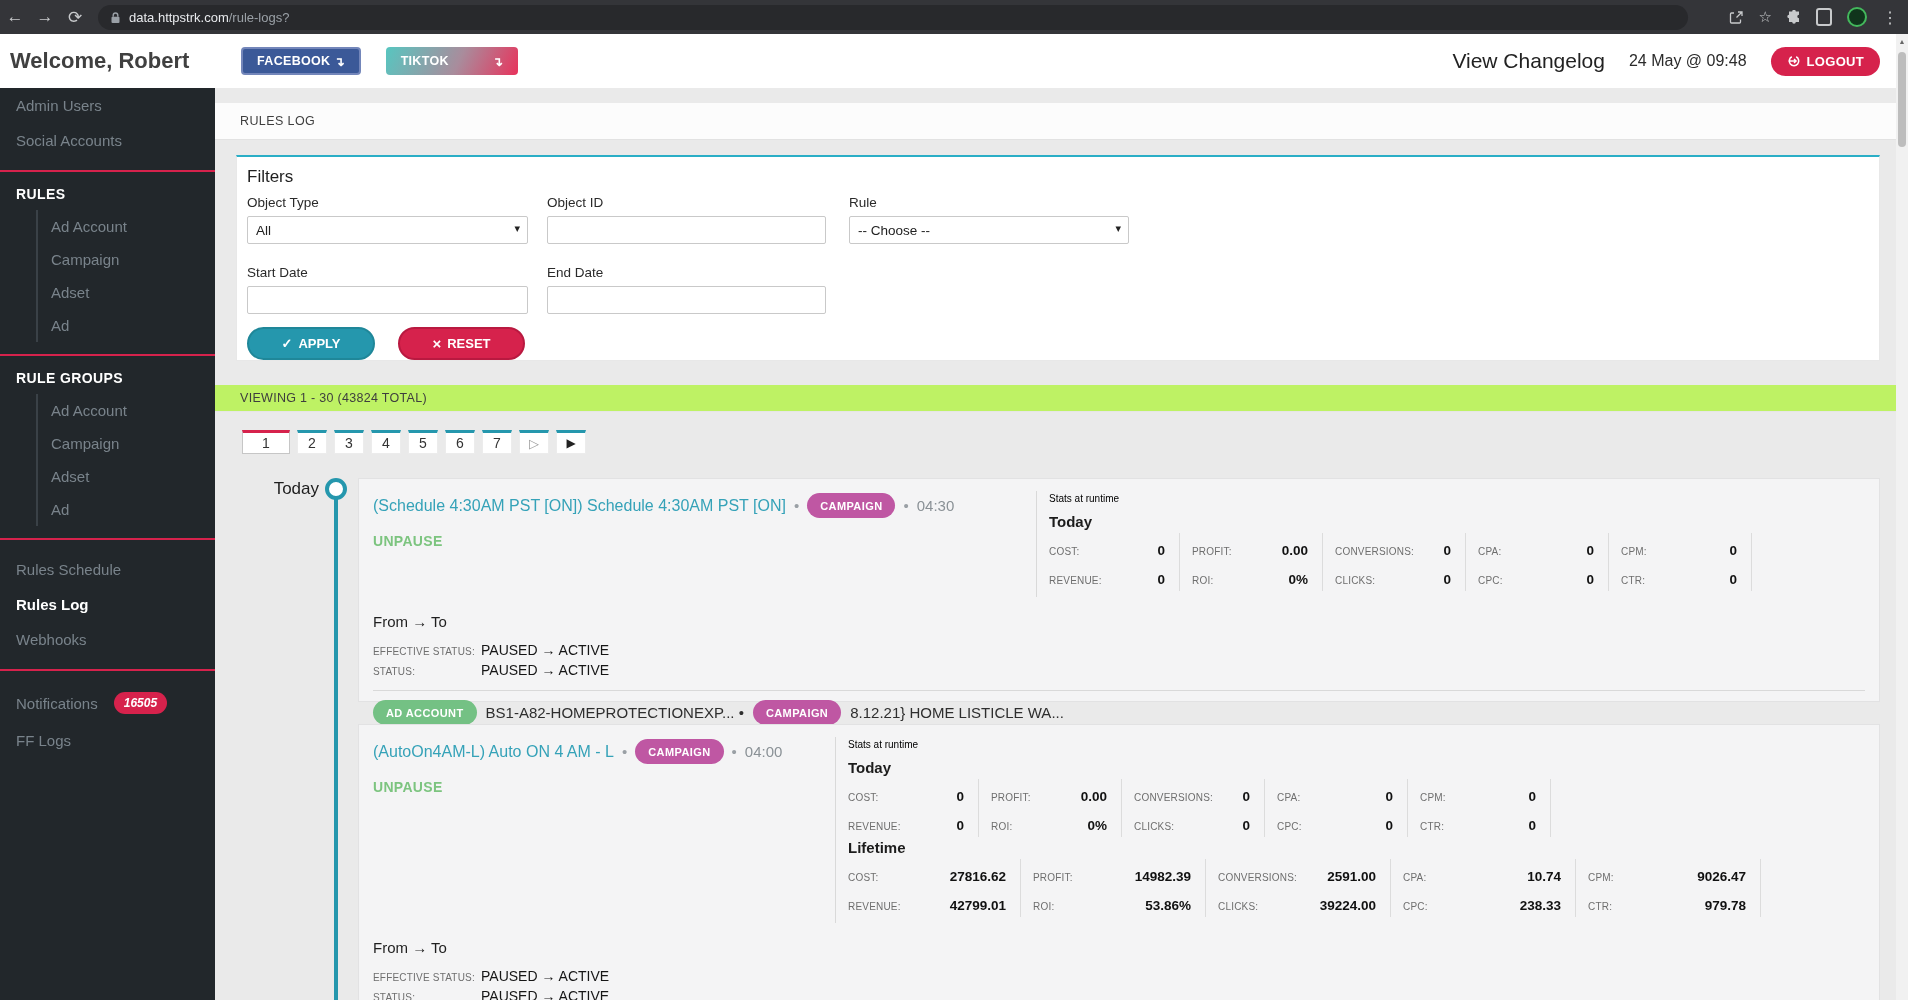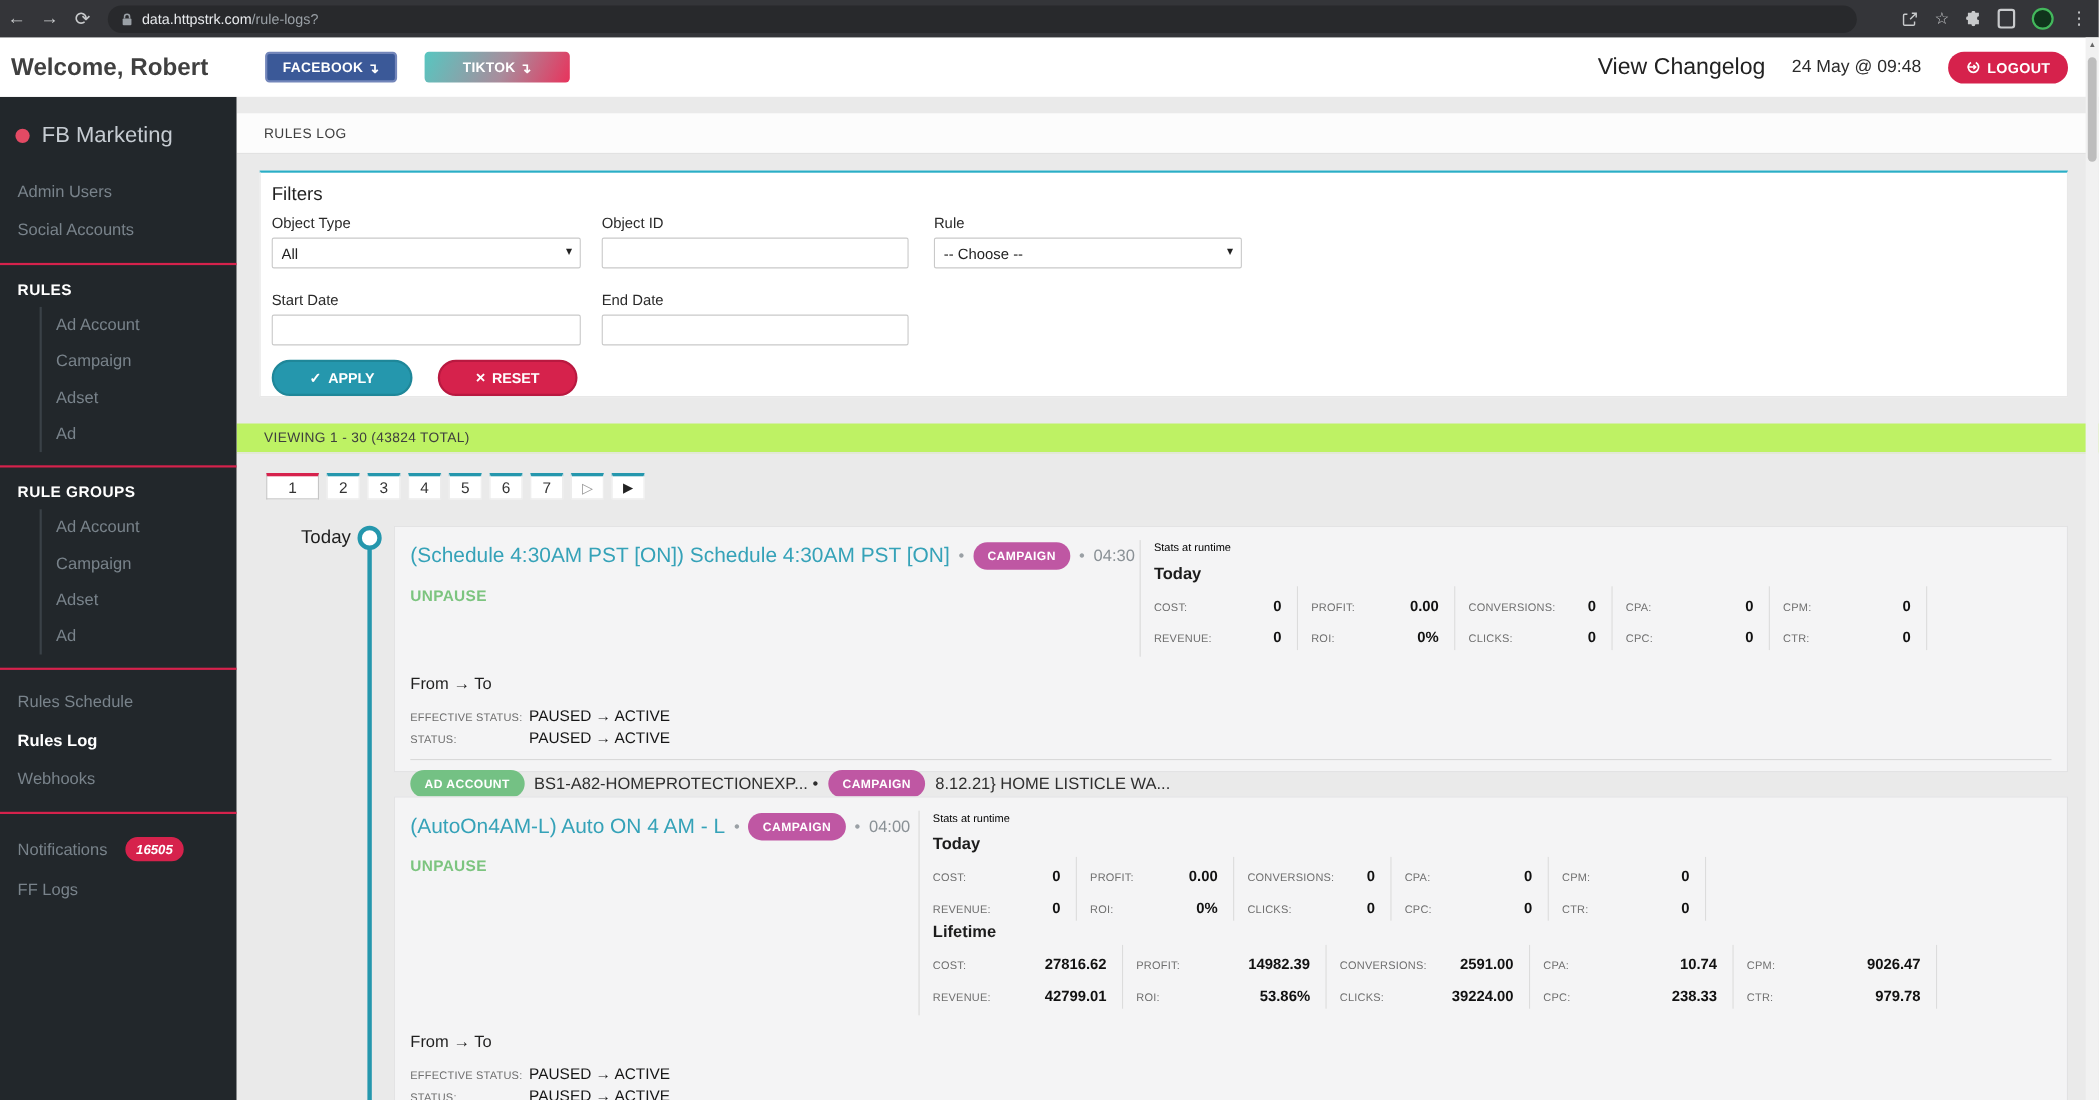--- a/index.html
+++ b/index.html
@@ -18,21 +18,21 @@
   .url-host{color:#e8eaed;font-size:13px;margin-left:8px;}
   .url-path{color:#9aa0a6;font-size:13px;}
   .chrome-right{position:absolute;right:10px;top:0;height:34px;display:flex;align-items:center;gap:15px;}
   .chrome-right .nav-ic{width:auto;}
   .tab-ic{width:12px;height:14px;border:2px solid #c8cacc;border-radius:3px;}
   .avatar{width:20px;height:20px;border-radius:50%;background:#10351c;border:2px solid #43b85c;box-sizing:border-box;}
   
   .app-header{position:absolute;left:0;top:34px;width:1908px;height:54px;background:#ffffff;z-index:5;}
   .welcome{position:absolute;left:10px;top:14px;font-size:22px;color:#404040;font-weight:bold;}
   .btn-fb{position:absolute;left:241px;top:13px;width:120px;height:28px;background:var(--fb);border:2px solid #7386ba;border-radius:4px;color:#fff;font-size:12.5px;font-weight:bold;letter-spacing:.3px;display:flex;align-items:center;justify-content:center;box-sizing:border-box;cursor:pointer;}
-  .btn-tk{position:absolute;left:386px;top:13px;width:132px;height:28px;background:linear-gradient(115deg,var(--tiktok1) 0%,#a98c9c 55%,var(--tiktok2) 100%);border:none;border-radius:4px;color:#fff;font-size:12.5px;font-weight:bold;letter-spacing:.3px;display:flex;align-items:center;justify-content:center;cursor:pointer;}
+  .btn-tk{position:absolute;left:386px;top:13px;width:132px;height:28px;background:linear-gradient(115deg,var(--tiktok1) 0%,#a98c9c 55%,var(--tiktok2) 100%);border:none;border-radius:4px;color:#fff;font-size:12.5px;font-weight:bold;letter-spacing:.3px;display:flex;align-items:center;justify-content:center;cursor:pointer;gap:20px;}
   .hdr-right{position:absolute;right:28px;top:0;height:54px;display:flex;align-items:center;gap:24px;}
   .view-changelog{font-size:21px;color:#222;cursor:pointer;}
   .hdr-date{font-size:16px;color:#2b2b2b;}
   .btn-logout{height:29px;border-radius:15px;background:var(--crimson);border:none;color:#fff;font-weight:bold;font-size:13px;letter-spacing:.3px;display:flex;align-items:center;gap:6px;padding:0 16px;cursor:pointer;}
   
   .sidebar{position:absolute;left:0;top:88px;width:215px;bottom:0;background:var(--sidebar-bg);color:#79838b;z-index:4;}
   .brand{display:flex;align-items:center;gap:11px;padding:24px 16px 22px 14px;}
   .brand-dot{width:13px;height:13px;border-radius:50%;background:#e34a64;flex:0 0 auto;}
   .brand-name{font-size:20px;color:#c6ccd2;}
   .side-item{padding:9px 16px;font-size:15px;cursor:pointer;display:flex;align-items:center;}
@@ -65,21 +65,21 @@
   .pg.arrow-solid{color:#222;font-size:12px;}
   
   .tl-label{position:absolute;left:20px;top:391px;width:84px;text-align:right;font-size:17px;color:#1d1d1d;}
   .tl-circle{position:absolute;left:110px;top:390px;width:22px;height:22px;border-radius:50%;border:4px solid var(--teal);background:#fff;box-sizing:border-box;z-index:2;}
   .tl-line{position:absolute;left:119px;top:404px;width:4px;height:calc(100% - 404px);background:var(--teal);}
   
   .entry-card{position:absolute;left:143px;width:1522px;background:#f4f4f5;border:1px solid #e2e2e3;box-sizing:border-box;padding:12px 14px;}
   .e-row1{display:flex;align-items:stretch;}
   .e-left{flex:0 0 auto;padding-top:2px;}
   .e-title-row{white-space:nowrap;display:flex;align-items:center;}
-  .e-title{font-size:19px;color:var(--title-teal);cursor:pointer;}
+  .e-title{font-size:16px;color:var(--title-teal);cursor:pointer;}
   .e-dot{color:#9aa0a5;margin:0 8px;font-size:15px;}
   .e-time{font-size:15px;color:#8a9196;}
   .e-action{margin-top:15px;font-size:14px;font-weight:bold;color:var(--green-text);letter-spacing:.3px;}
   .pill{display:inline-flex;align-items:center;height:25px;border-radius:13px;padding:0 13px;color:#fff;font-size:11px;font-weight:bold;letter-spacing:.4px;flex:0 0 auto;}
   .pill-pink{background:var(--pink-badge);}
   .pill-green{background:var(--green-badge);}
   .e-stats{flex:0 0 auto;border-left:1px solid #d9d9d9;padding:2px 0 6px 12px;}
   .s-heading{font-size:10px;color:#000000;margin-bottom:9px;}
   .s-period{font-size:15px;font-weight:bold;color:#1c1c1c;margin:2px 0 3px 0;}
   .s-cells{display:flex;}
@@ -156,24 +156,20 @@
             <path d="M10.5 3.2a5.4 5.4 0 1 1-5 0"></path>
             <path d="M2 8h8M8 5.8L10.4 8 8 10.2" stroke-width="1.6"></path>
           </svg>
       </span>
       <span>LOGOUT</span>
     </button>
   </div>
 </div>
 
 <div class="sidebar">
-  <div class="brand">
-    <span class="brand-dot"></span>
-    <span class="brand-name">FB Marketing</span>
-  </div>
   <nav>
       <div class="side-section">
         <div class="side-item">
           <span>Admin Users</span>
         </div>
         <div class="side-item">
           <span>Social Accounts</span>
         </div>
       </div>
       <div class="side-divider"></div>

